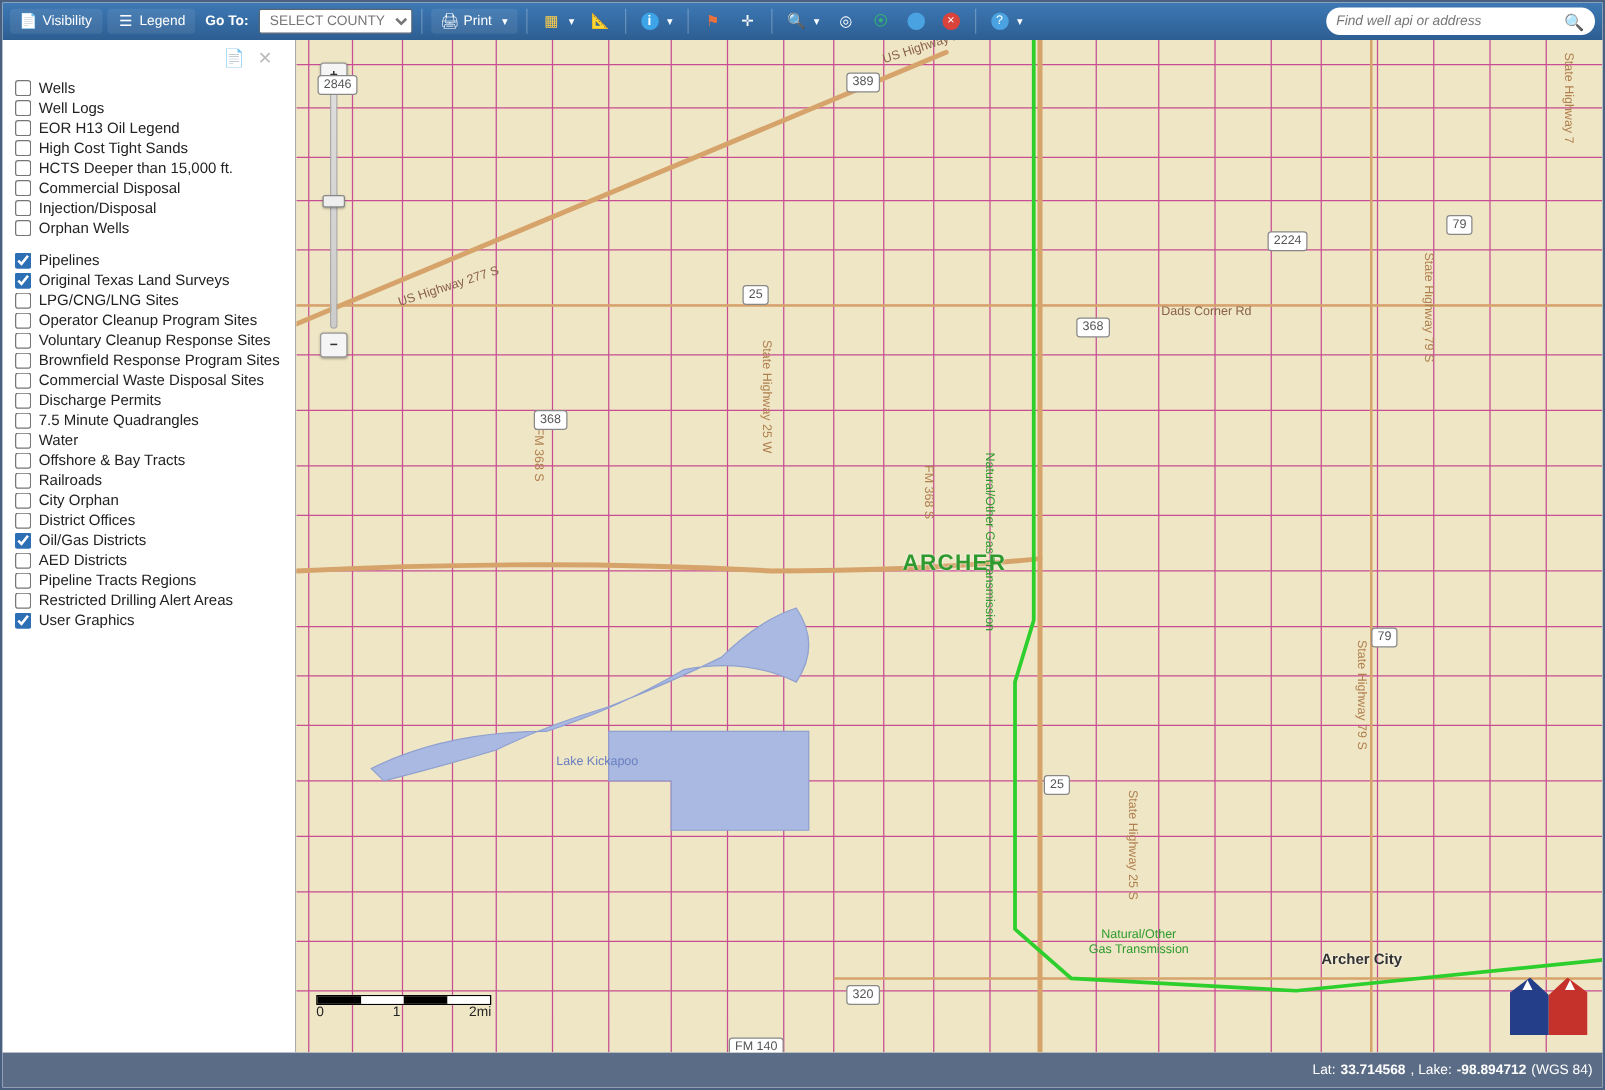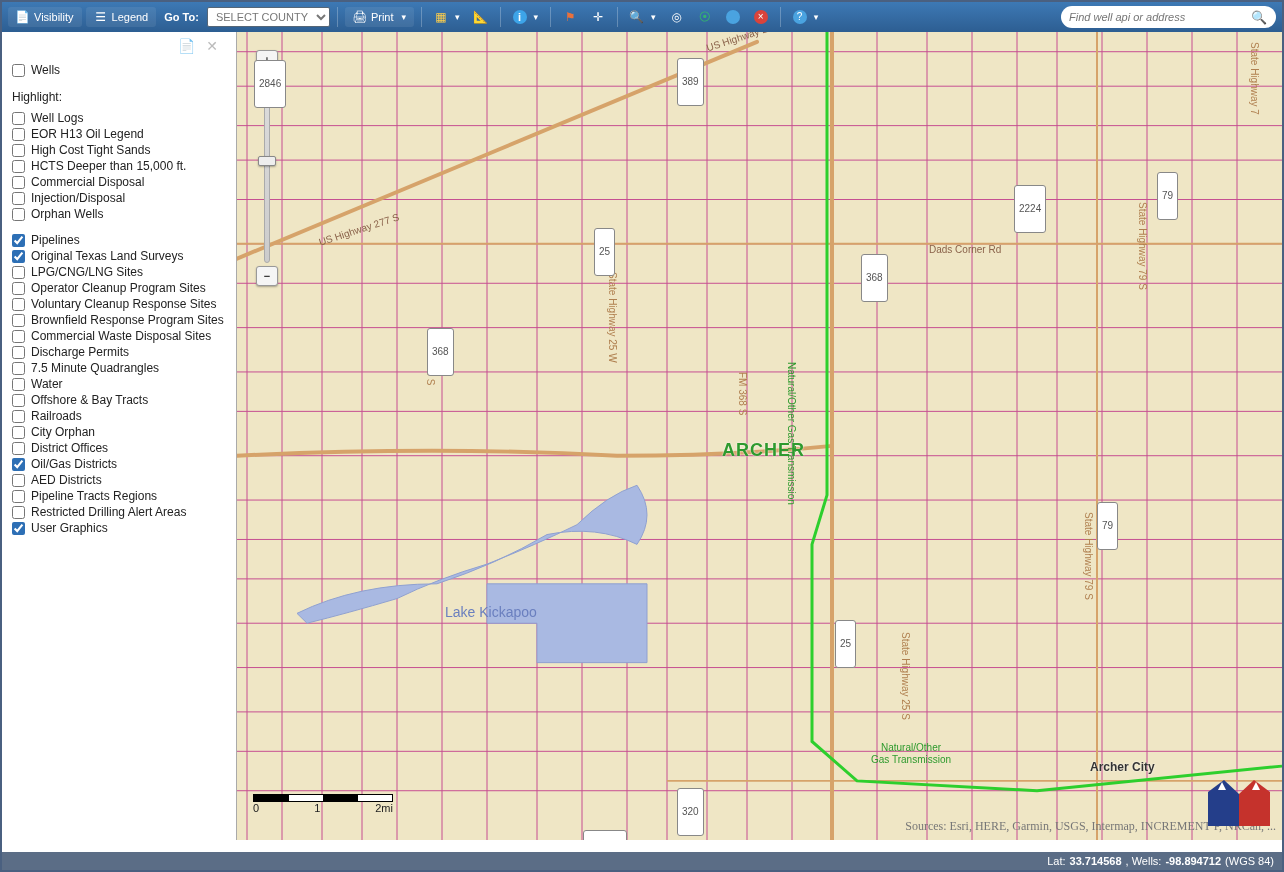--- a/index.html
+++ b/index.html
@@ -75,34 +75,34 @@
   margin: 3px 0; position: relative; border-radius:3px;
 }
 .zoom-handle {
   width: 18px; height: 10px; background: #eee; border:1px solid #888; border-radius:2px;
   position: absolute; left: -7px; top: 82px; cursor: pointer; box-shadow:0 1px 2px rgba(0,0,0,0.3);
 }
 
 
 .road-pill {
   position:absolute; background:#fff; border:1px solid #888; border-radius:3px;
-  padding:16px 4px; font-size:10px; color:#555; line-height:14px;
+  padding:0 4px; font-size:10px; color:#555; line-height:14px;
 }
 .county-label {
   position:absolute; color:#2e9a2e; font-weight:bold; font-size:18px; letter-spacing:1px;
   text-shadow: 0 0 2px #fff;
 }
 .pipeline-label {
   position:absolute; color:#2e9a2e; font-size:10px; text-align:center; line-height:12px;
 }
 .city-label {
   position:absolute; color:#333; font-size:12px; font-weight:bold; text-shadow:0 0 2px #fff;
 }
 .lake-label {
-  position:absolute; color:#6a7fbf; font-size:14px;
+  position:absolute; color:#6a7fbf; font-size:10px;
 }
 .road-name-label {
   position:absolute; color:#8a624a; font-size:10px;
 }
 .hwy-vert { position:absolute; color:#b08050; font-size:10px; writing-mode:vertical-rl; text-orientation:mixed; }
 
 
 .scalebar {
   position:absolute; left:16px; bottom:26px; font-size:11px; color:#222;
 }
@@ -116,22 +116,22 @@
 .attribution {
   position:absolute; right:6px; bottom:6px; font-size:12px; color:#777; font-family: Georgia, serif;
 }
 
 .logo {
   position:absolute; right:12px; bottom:14px; width:62px; height:46px;
 }
 
 
 .statusbar {
-  height: 18px; background: #5b6d86; color:#fff; font-size:11px;
-  display:flex; align-items:center; justify-content:flex-end; padding:0 8px; gap:4px;margin-top:12px;
+  height: 28px; background: #5b6d86; color:#fff; font-size:11px;
+  display:flex; align-items:center; justify-content:flex-end; padding:0 8px; gap:4px;
 }
 .statusbar b { color:#fff; }
 </style>
 </head>
 <body>
 
 <div class="toolbar">
   <div class="btn">
     <span class="icon">📄</span>
     <span>Visibility</span>
@@ -202,21 +202,20 @@
     <div class="doc-icon-row">
       <span>📄</span>
       <span style="color:#bbb">✕</span>
     </div>
     <div class="layer-list">
       <div class="layer-item">
         <input type="checkbox" style="">
         <span>Wells</span>
       </div>
 
-      <span class="section-label">Highlight:</span>
       <div id="highlight-list">
           <div class="layer-item">
             <input type="checkbox" style="">
             <span>Well Logs</span>
           </div>
           <div class="layer-item">
             <input type="checkbox" style="">
             <span>EOR H13 Oil Legend</span>
           </div>
           <div class="layer-item">
@@ -397,21 +396,21 @@
 
     <div class="zoom-control">
       <div class="zoom-btn">+</div>
       <div class="zoom-track">
         <div class="zoom-handle"></div>
       </div>
       <div class="zoom-btn">−</div>
     </div>
 
     <div class="county-label" style="left:485px; top:408px;">ARCHER</div>
-    <div class="city-label" style="left:820px; top:728px;margin-left:33px;">Archer City</div>
+    <div class="city-label" style="left:820px; top:728px;">Archer City</div>
     <div class="lake-label" style="left:208px; top:572px;">Lake Kickapoo</div>
     <div class="road-name-label" style="left:692px; top:212px;">Dads Corner Rd</div>
 
     <div class="pipeline-label" style="left:634px; top:710px;">
       <span>Natural/Other</span><br><span>Gas Transmission</span>
     </div>
     <div class="pipeline-label" style="left:548px; top:330px; writing-mode:vertical-rl;">
       <span>Natural/Other</span> <span>Gas Transmission</span>
     </div>
 
@@ -444,30 +443,29 @@
           <span></span>
           <span></span>
         </div>
       <div class="ticks">
         <span>0</span>
         <span>1</span>
         <span>2mi</span>
       </div>
     </div>
 
-    <div class="attribution">Sources: Esri, HERE, Garmin, USGS, Intermap, INCREMENT P, NRCan, ...</div>
 
     <svg class="logo" viewBox="0 0 62 46">
       <polygon points="0,12 16,0 31,14 31,46 0,46" fill="#243e8a"></polygon>
       <polygon points="31,14 46,0 62,12 62,46 31,46" fill="#c5322c"></polygon>
       <polygon points="14,2 18,10 10,10" fill="#fff"></polygon>
       <polygon points="48,2 52,10 44,10" fill="#fff"></polygon>
     </svg>
   </div>
 </div>
 
 <div class="statusbar">
   <span>Lat:</span>
   <b>33.714568</b>
-  <span>, Wells:</span>
+  <span>, Lake:</span>
   <b>-98.894712</b>
   <span>(WGS 84)</span>
 </div>
 
 </body></html>

